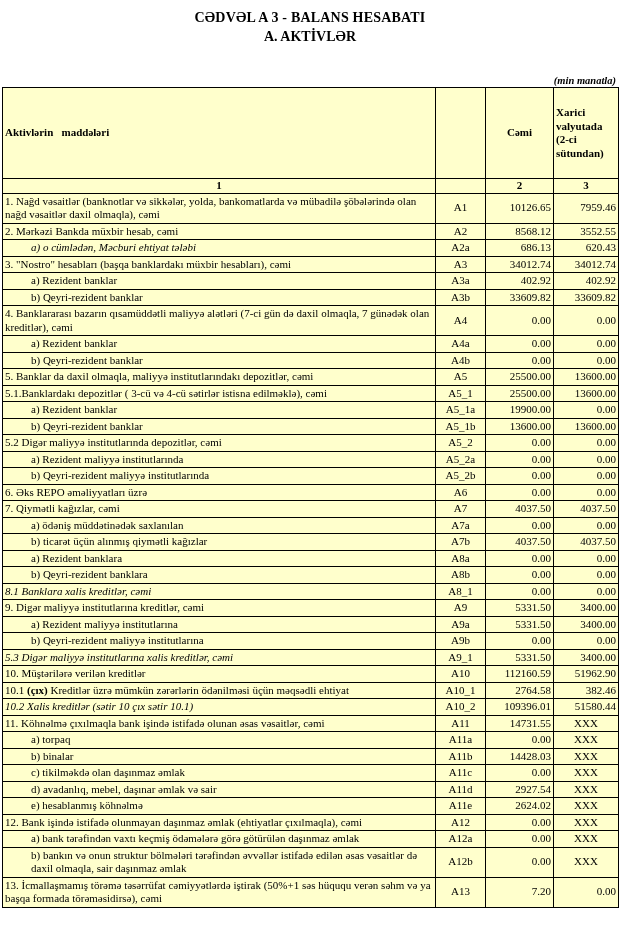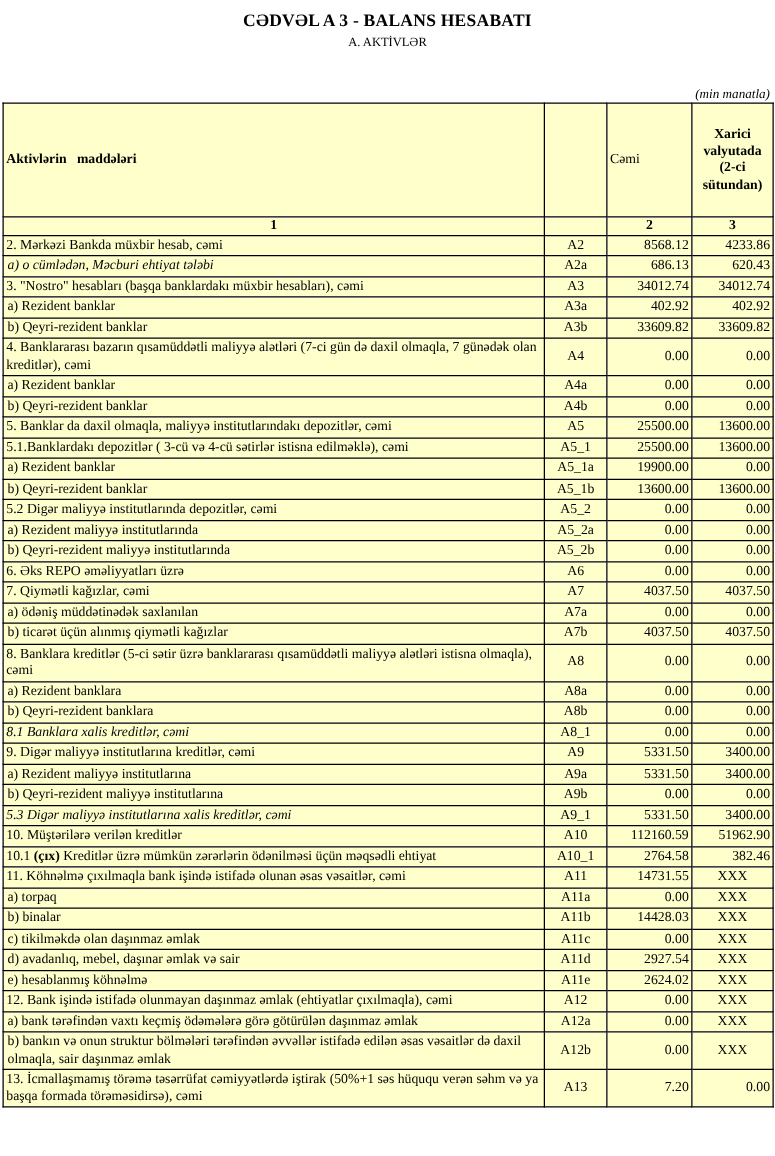--- a/index.html
+++ b/index.html
@@ -5,49 +5,50 @@
   html,body{margin:0;padding:0;}
   body{
     width:620px;
     background:#ffffff;
     color:#000;
     font-family:"Liberation Serif", serif;
     -webkit-font-smoothing:antialiased;
   }
   .titles{text-align:center;padding-top:10px;}
   .title-main{font-size:14px;font-weight:bold;margin:0;letter-spacing:.2px;}
-  .title-sub{font-size:10px;font-weight:normal;margin:3px 0 0;}
+  .title-sub{font-size:14px;font-weight:bold;margin:3px 0 0;}
   .unit-note{
     text-align:right;
     font-style:italic;
     font-size:10.5px;
     margin:30px 4px 1px 0;
+    font-weight:bold;
   }
   table.balance{
     border-collapse:collapse;
     width:616px;
     margin:0 2px 2px 2px;
     table-layout:fixed;
   }
   table.balance th, table.balance td{
     border:1px solid #000;
     background:#FFFFCC;
     font-size:11px;
     line-height:13.5px;
     padding:1px 2px;
     vertical-align:middle;
     overflow:hidden;
   }
   th.h-items{height:88px;text-align:left;font-weight:bold;font-size:11.5px;white-space:pre-wrap;}
   th.h-code{height:88px;}
-  th.h-total{text-align:left;font-weight:normal;font-size:11.5px;}
-  th.h-foreign{text-align:center;font-weight:bold;font-size:11px;line-height:14px;}
+  th.h-total{text-align:center;font-weight:bold;font-size:11.5px;}
+  th.h-foreign{text-align:left;font-weight:bold;font-size:11px;line-height:14px;}
   tr.numrow td{text-align:center;font-weight:bold;height:13px;padding:0 2px;}
   td.c-label{text-align:left;}
-  td.c-label.indent{padding-left:3px;}
+  td.c-label.indent{padding-left:28px;}
   td.c-label.italic{font-style:italic;}
   td.c-code{text-align:center;}
   td.c-num{text-align:right;padding-right:3px;}
   td.c-num.xxx{text-align:center;padding-right:2px;}
   td.white{background:#ffffff;}
 </style>
 </head>
 <body>
 
 <div class="titles">
@@ -73,24 +74,30 @@
     </tr>
     <tr class="numrow">
       <td>1</td>
       <td></td>
       <td>2</td>
       <td>3</td>
     </tr>
   </thead>
   <tbody id="rows">
       <tr>
+        <td class="c-label">1. Nağd vəsaitlər (banknotlar və sikkələr, yolda, bankomatlarda və mübadilə şöbələrində olan nağd vəsaitlər daxil olmaqla), cəmi</td>
+        <td class="c-code">A1</td>
+        <td class="c-num white">10126.65</td>
+        <td class="c-num">7959.46</td>
+      </tr>
+      <tr>
         <td class="c-label">2. Mərkəzi Bankda müxbir hesab, cəmi</td>
         <td class="c-code">A2</td>
         <td class="c-num">8568.12</td>
-        <td class="c-num">4233.86</td>
+        <td class="c-num">3552.55</td>
       </tr>
       <tr>
         <td class="c-label indent italic">a) o cümlədən, Məcburi ehtiyat tələbi</td>
         <td class="c-code">A2a</td>
         <td class="c-num">686.13</td>
         <td class="c-num">620.43</td>
       </tr>
       <tr>
         <td class="c-label">3. "Nostro" hesabları (başqa banklardakı müxbir hesabları), cəmi</td>
         <td class="c-code">A3</td>
@@ -187,26 +194,20 @@
         <td class="c-num">0.00</td>
         <td class="c-num">0.00</td>
       </tr>
       <tr>
         <td class="c-label indent">b) ticarət üçün alınmış qiymətli kağızlar</td>
         <td class="c-code">A7b</td>
         <td class="c-num">4037.50</td>
         <td class="c-num">4037.50</td>
       </tr>
       <tr>
-        <td class="c-label">8. Banklara kreditlər (5-ci sətir üzrə banklararası qısamüddətli maliyyə alətləri istisna olmaqla), cəmi</td>
-        <td class="c-code">A8</td>
-        <td class="c-num">0.00</td>
-        <td class="c-num">0.00</td>
-      </tr>
-      <tr>
         <td class="c-label indent">a) Rezident banklara</td>
         <td class="c-code">A8a</td>
         <td class="c-num">0.00</td>
         <td class="c-num">0.00</td>
       </tr>
       <tr>
         <td class="c-label indent">b) Qeyri-rezident banklara</td>
         <td class="c-code">A8b</td>
         <td class="c-num">0.00</td>
         <td class="c-num">0.00</td>
@@ -247,20 +248,26 @@
         <td class="c-num">112160.59</td>
         <td class="c-num">51962.90</td>
       </tr>
       <tr>
         <td class="c-label"><span>10.1 </span><span style="font-weight: bold;">(çıx)</span><span> Kreditlər üzrə mümkün zərərlərin ödənilməsi üçün məqsədli ehtiyat</span></td>
         <td class="c-code">A10_1</td>
         <td class="c-num">2764.58</td>
         <td class="c-num">382.46</td>
       </tr>
       <tr>
+        <td class="c-label italic">10.2 Xalis kreditlər (sətir 10 çıx sətir 10.1)</td>
+        <td class="c-code">A10_2</td>
+        <td class="c-num">109396.01</td>
+        <td class="c-num">51580.44</td>
+      </tr>
+      <tr>
         <td class="c-label">11. Köhnəlmə çıxılmaqla bank işində istifadə olunan əsas vəsaitlər, cəmi</td>
         <td class="c-code">A11</td>
         <td class="c-num">14731.55</td>
         <td class="c-num xxx">XXX</td>
       </tr>
       <tr>
         <td class="c-label indent">a) torpaq</td>
         <td class="c-code">A11a</td>
         <td class="c-num">0.00</td>
         <td class="c-num xxx">XXX</td>

